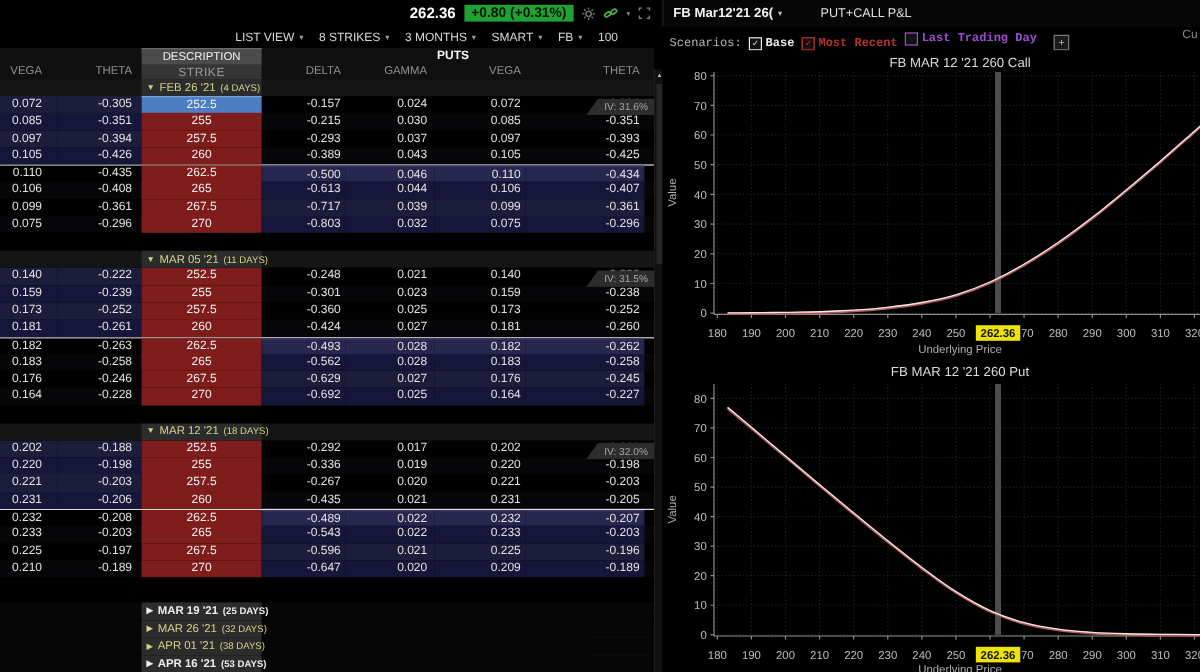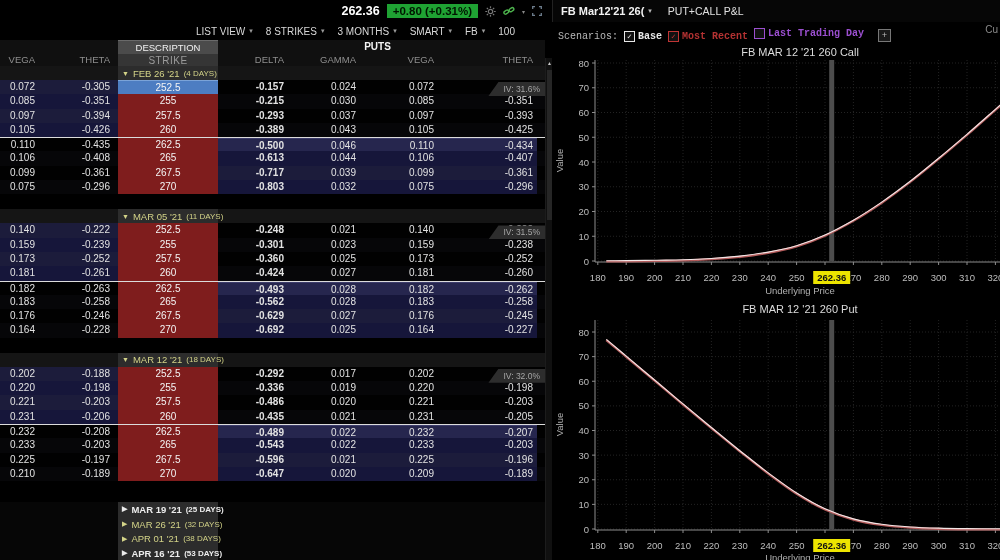--- a/index.html
+++ b/index.html
@@ -8,21 +8,21 @@
   
   #topbar{position:absolute;left:0;top:0;width:552px;height:22px;background:#000;
           display:flex;align-items:center;justify-content:flex-end;gap:7px;padding-right:10px;box-sizing:border-box;}
   #price{font-size:12.5px;font-weight:bold;color:#fff;}
   #chg{background:#1fa233;color:#001500;font-weight:bold;font-size:11.5px;padding:1px 6px;}
   .tb-ico{display:inline-flex;align-items:center;}
   #rt-head{position:absolute;left:552px;top:0;width:448px;height:22px;background:#060606;
            display:flex;align-items:center;gap:4px;padding-left:8px;box-sizing:border-box;border-left:1px solid #222;}
   #rt-sym{font-size:11px;font-weight:bold;color:#f2f2f2;}
   #rt-caret{color:#bbb;font-size:7px;}
-  #rt-view{font-size:10.5px;color:#e0e0e0;margin-left:12px;}
+  #rt-view{font-size:10.5px;color:#e0e0e0;margin-left:28px;}
   
   #scen{position:absolute;left:552px;top:22px;width:448px;height:20px;display:flex;align-items:flex-end;
         gap:6px;padding-left:6px;box-sizing:border-box;font-size:10px;font-family:Liberation Mono, monospace;}
   #scen .sc-lab{color:#b9b9b9;}
   .cbx{width:9px;height:9px;border:1px solid #999;background:#111;display:inline-flex;
        align-items:center;justify-content:center;font-size:8px;line-height:8px;}
   .sc-item{display:inline-flex;align-items:center;gap:3px;font-weight:bold;}
   .plusbox{width:11px;height:11px;border:1px solid #777;background:#1a1a1a;color:#bbb;font-size:9px;
            display:inline-flex;align-items:center;justify-content:center;margin-left:2px;}
   #corner-cut{position:absolute;right:2px;top:24px;font-size:10px;color:#8a8a8a;}
@@ -53,21 +53,21 @@
   .gh-label .days{font-size:8px;}
   .weekly{color:#d3d388;}
   .monthly{color:#ececec;font-weight:bold;}
   .iv{position:absolute;right:0;top:16px;height:100%;display:flex;align-items:center;font-size:8.5px;color:#a6a6a6;
       background:#2d2d2d;padding:0 5px 0 15px;clip-path:polygon(10px 0,100% 0,100% 100%,0 100%);}
   .grp-row{display:grid;grid-template-columns:48px 70px 100px 70px 74px 76px 99px;height:14.3px;
            line-height:14.3px;font-size:10px;color:#e2e2e2;background:#010101;}
   .grp-row.alt{background:#060608;}
   .grp-row span{text-align:right;}
   .grp-row .c0{padding-right:13px;} .grp-row .c1{padding-right:8px;}
-  .grp-row .c3{padding-right:4px;font-weight:bold;} .grp-row .c4{padding-right:6px;}
+  .grp-row .c3{padding-right:4px;} .grp-row .c4{padding-right:6px;}
   .grp-row .c5{padding-right:4px;} .grp-row .c6{padding-right:4px;}
   .grp-row .strike{text-align:center;background:#7f1d1d;color:#f4f4f4;}
   .grp-row .strike.sel{background:#4d7dc2;border-top:1px solid #7ba3d8;box-sizing:border-box;}
   .itm{background:#1c1c3b;} .alt .itm{background:#16163a;}
   .itmhi{background:#26264e;border-top:1px solid #3c3c6a;box-sizing:border-box;}
   .spotline{border-top:1px solid #dcdcdc;box-sizing:border-box;}
   .grp-gap{background:#000;}
   
   #scroll{position:absolute;left:545px;top:58px;width:7px;height:502px;background:#101010;border-left:1px solid #1c1c1c;}
   #scroll .arr{position:absolute;left:0;top:2px;width:7px;text-align:center;font-size:5px;color:#c8c8c8;}
@@ -375,21 +375,21 @@
         <span class="strike">255</span>
         <span class="c3">-0.336</span>
         <span class="c4">0.019</span>
         <span class="c5">0.220</span>
         <span class="c6">-0.198</span>
       </div>
       <div class="grp-row">
         <span class="c0 itm">0.221</span>
         <span class="c1 itm">-0.203</span>
         <span class="strike">257.5</span>
-        <span class="c3">-0.486</span>
+        <span class="c3">-0.267</span>
         <span class="c4">0.020</span>
         <span class="c5">0.221</span>
         <span class="c6">-0.203</span>
       </div>
       <div class="grp-row alt">
         <span class="c0 itm">0.231</span>
         <span class="c1 itm">-0.206</span>
         <span class="strike">260</span>
         <span class="c3">-0.435</span>
         <span class="c4">0.021</span>

